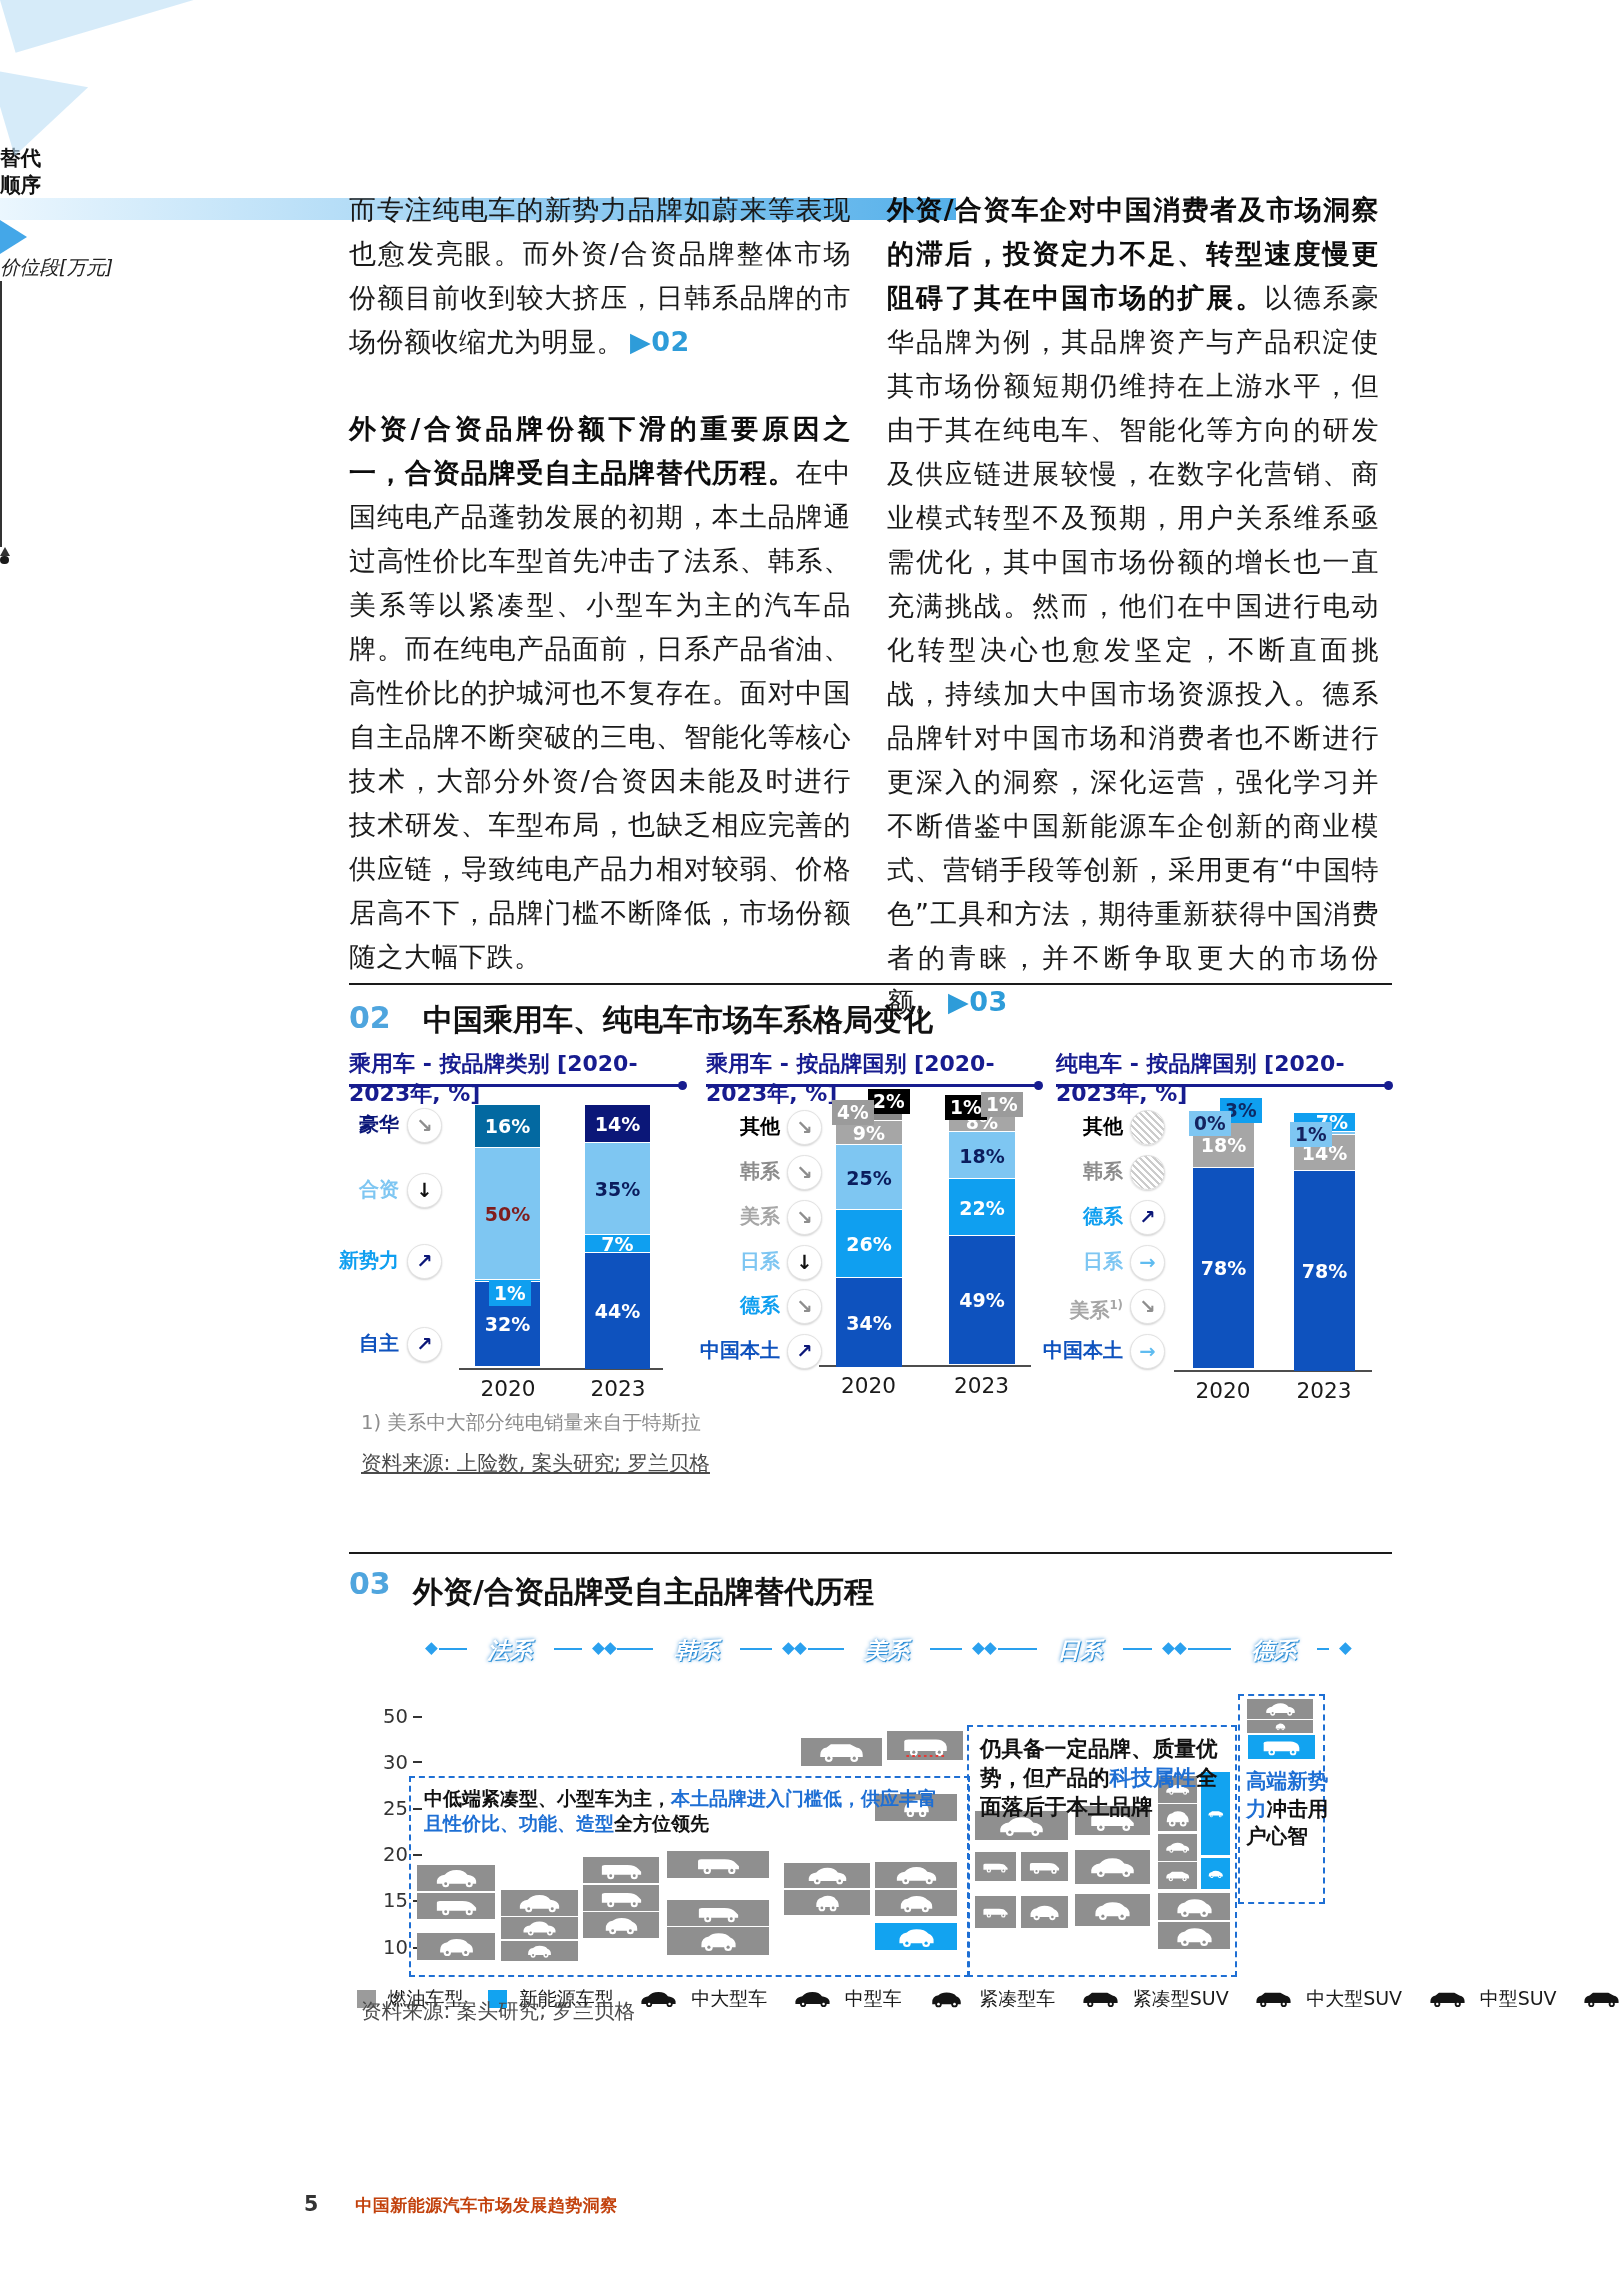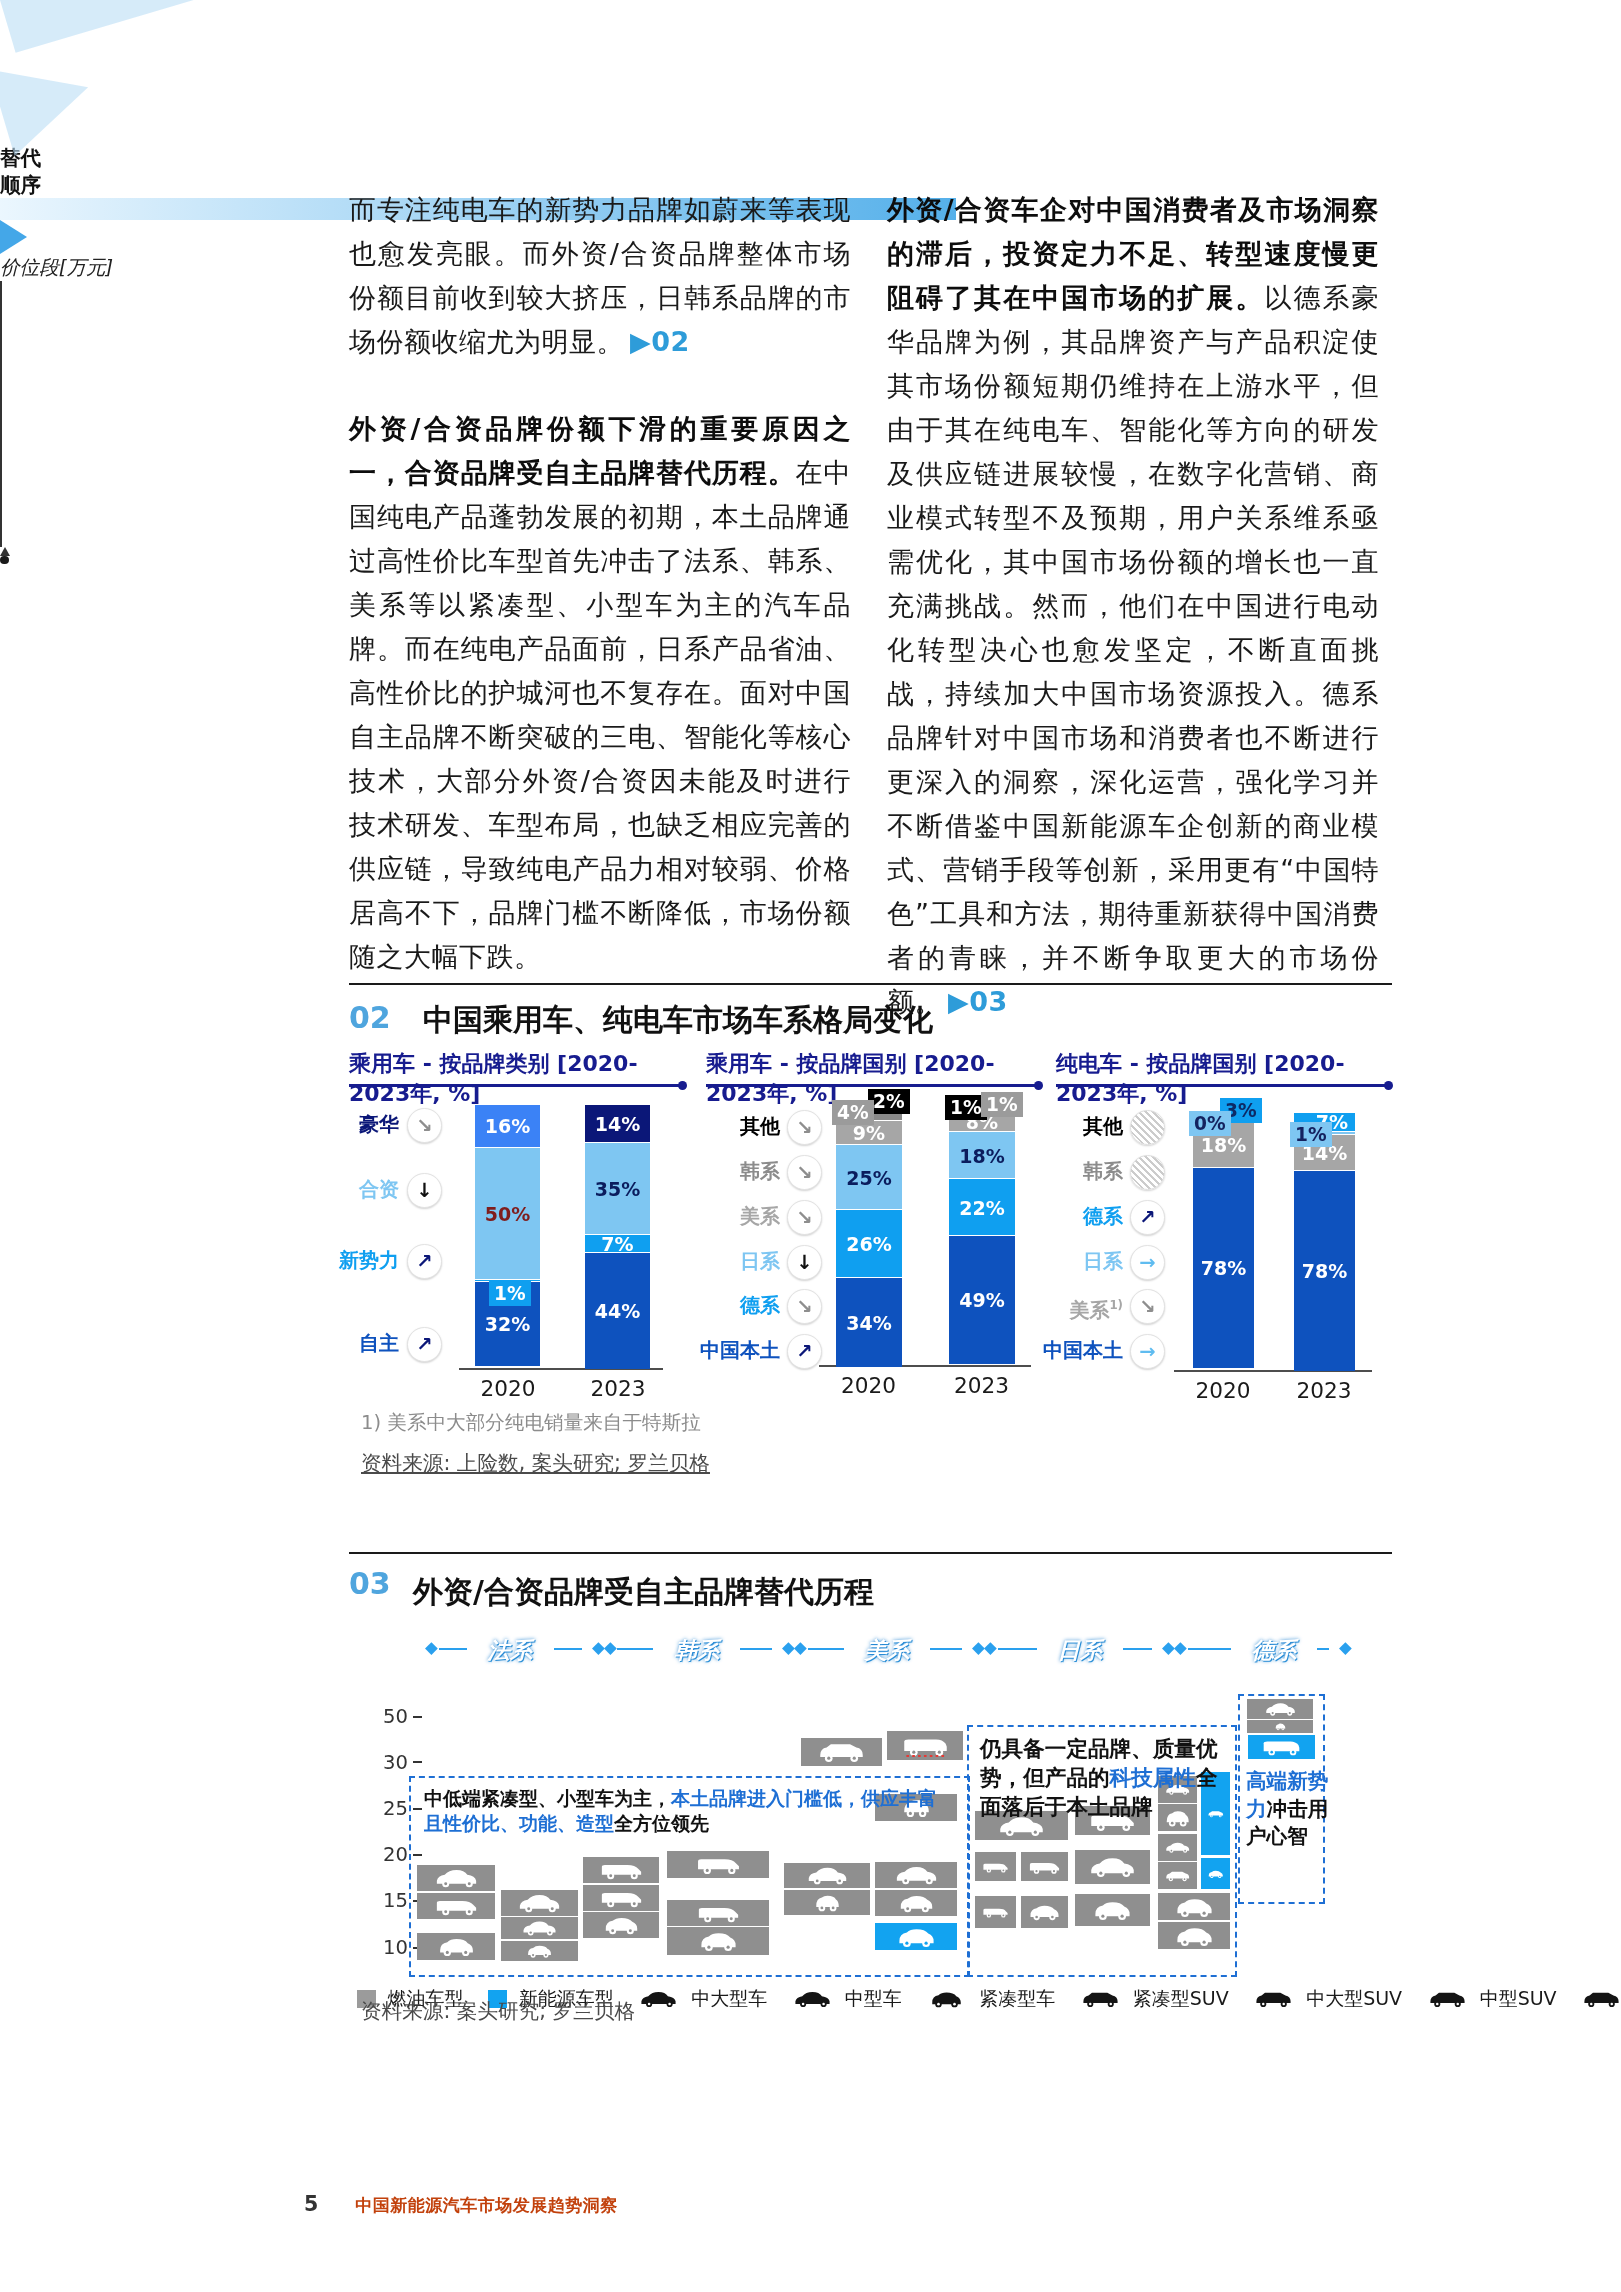--- a/index.html
+++ b/index.html
@@ -87,21 +87,21 @@
       <span>纯电车 - 按品牌国别 [2020-2023年, %]</span>
       <div class="sub-line">
           <i class="sub-dot"></i>
         </div>
     </div>
 
     <div id="bars-layer">
         <div class="axisline" style="left: 459px; top: 1368px; width: 204px;"></div>
         <div class="cat" style="left: 456px; top: 1376px; width: 104px;">2020</div>
         <div class="cat" style="left: 566px; top: 1376px; width: 104px;">2023</div>
-        <div class="seg" style="left: 475px; top: 1105px; width: 65px; height: 42px; background: #3b82f6; border-top: none;">
+        <div class="seg" style="left: 475px; top: 1105px; width: 65px; height: 42px; background: #0369a1; border-top: none;">
           <div class="lab" style="color: rgb(255, 255, 255);">16%</div>
         </div>
         <div class="seg" style="left: 475px; top: 1147px; width: 65px; height: 132px; background: rgb(126, 198, 242); border-top: 1px solid rgb(255, 255, 255);">
           <div class="lab" style="color: #7f1d1d;">50%</div>
         </div>
         <div class="seg" style="left: 475px; top: 1279px; width: 65px; height: 2.6px; background: rgb(15, 159, 240); border-top: 1px solid rgb(255, 255, 255);"></div>
         <div class="chip" style="background: rgb(15, 159, 240); color: rgb(255, 255, 255); left: 489px; top: 1281px;">1%</div>
         <div class="seg" style="left: 475px; top: 1281px; width: 65px; height: 84px; background: rgb(14, 82, 190); border-top: 1px solid rgb(255, 255, 255);">
           <div class="lab" style="color: rgb(255, 255, 255);">32%</div>
         </div>

